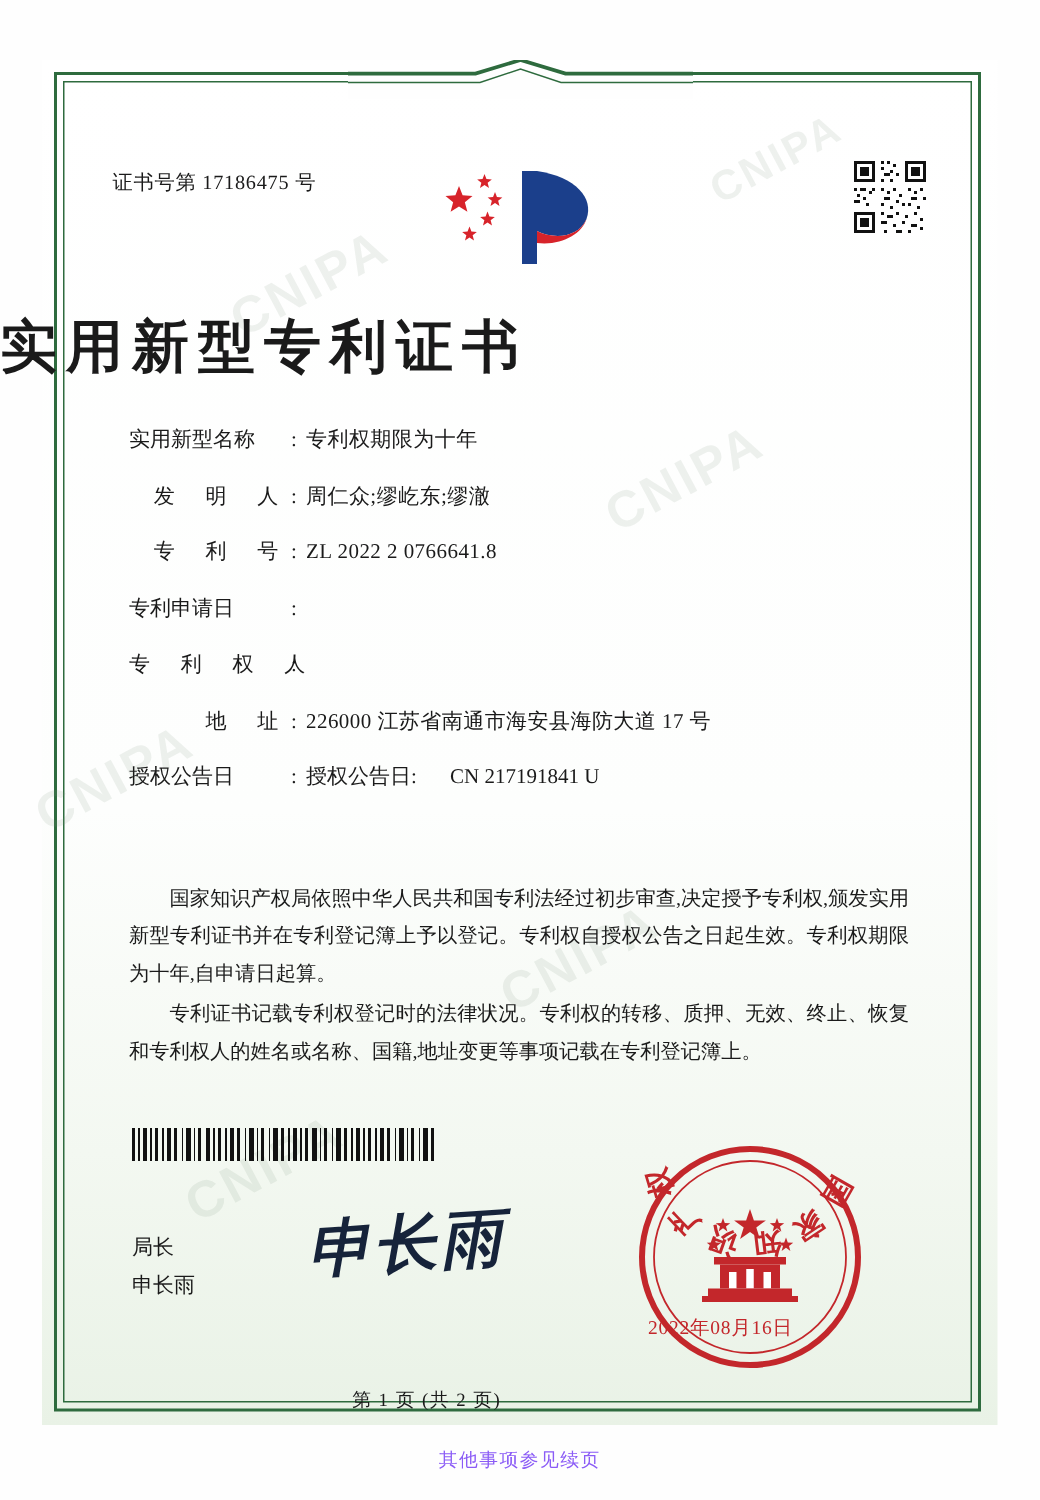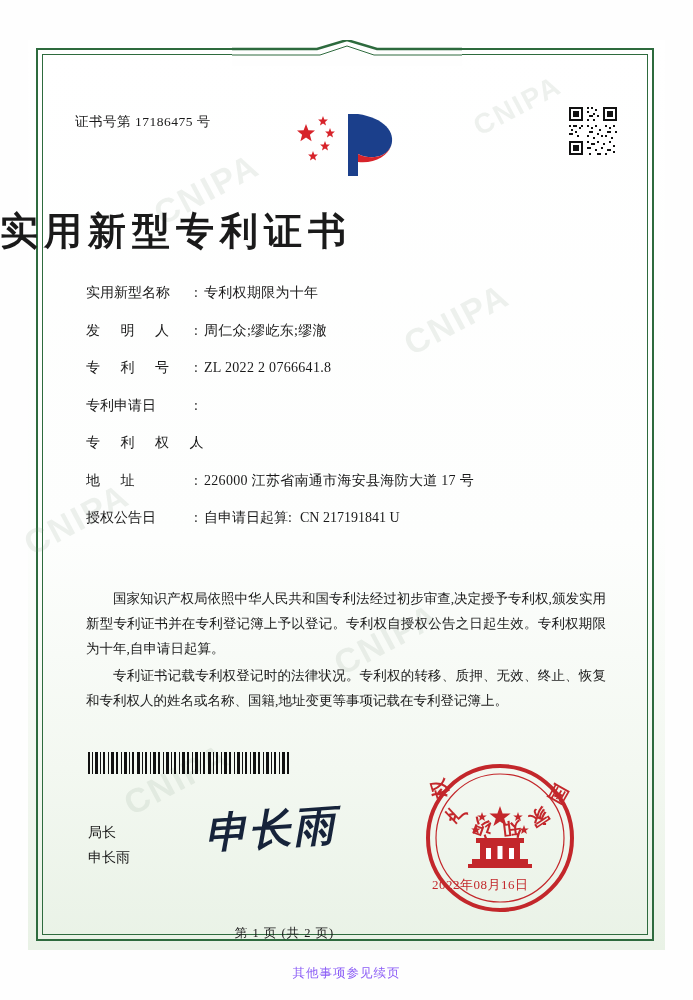--- a/index.html
+++ b/index.html
@@ -113,21 +113,21 @@
     display: flex;
     align-items: baseline;
     margin-bottom: 19.5px;
   }
   .f-label {
     width: 108px;
     flex: 0 0 108px;
     letter-spacing: 0px;
     white-space: nowrap;
   }
-  .f-label.spaced { letter-spacing: 8.5px; }
+  .f-label.spaced { letter-spacing: 8.5px; text-align: right; }
   .f-colon {
     width: 10px;
     flex: 0 0 10px;
   }
   .f-value {
     flex: 1 1 auto;
     letter-spacing: 0.3px;
   }
   .field-row.dual .f-value { flex: 0 0 215px; }
   .f-label2 {
@@ -353,21 +353,21 @@
 
     <div class="field-row">
       <span class="f-label spaced">地 址</span>
       <span class="f-colon">:</span>
       <span class="f-value">226000 江苏省南通市海安县海防大道 17 号</span>
     </div>
 
     <div class="field-row dual">
       <span class="f-label">授权公告日</span>
       <span class="f-colon">:</span>
-      <span class="f-label2">自申请日起算:</span>
+      <span class="f-label2">授权公告日:</span>
       <span class="f-value2">CN 217191841 U</span>
     </div>
 
   </div>
 
   <div class="paras">
     <p>国家知识产权局依照中华人民共和国专利法经过初步审查,决定授予专利权,颁发实用新型专利证书并在专利登记簿上予以登记。专利权自授权公告之日起生效。专利权期限为十年,自申请日起算。</p>
     <p>专利证书记载专利权登记时的法律状况。专利权的转移、质押、无效、终止、恢复和专利权人的姓名或名称、国籍,地址变更等事项记载在专利登记簿上。</p>
   </div>
 

